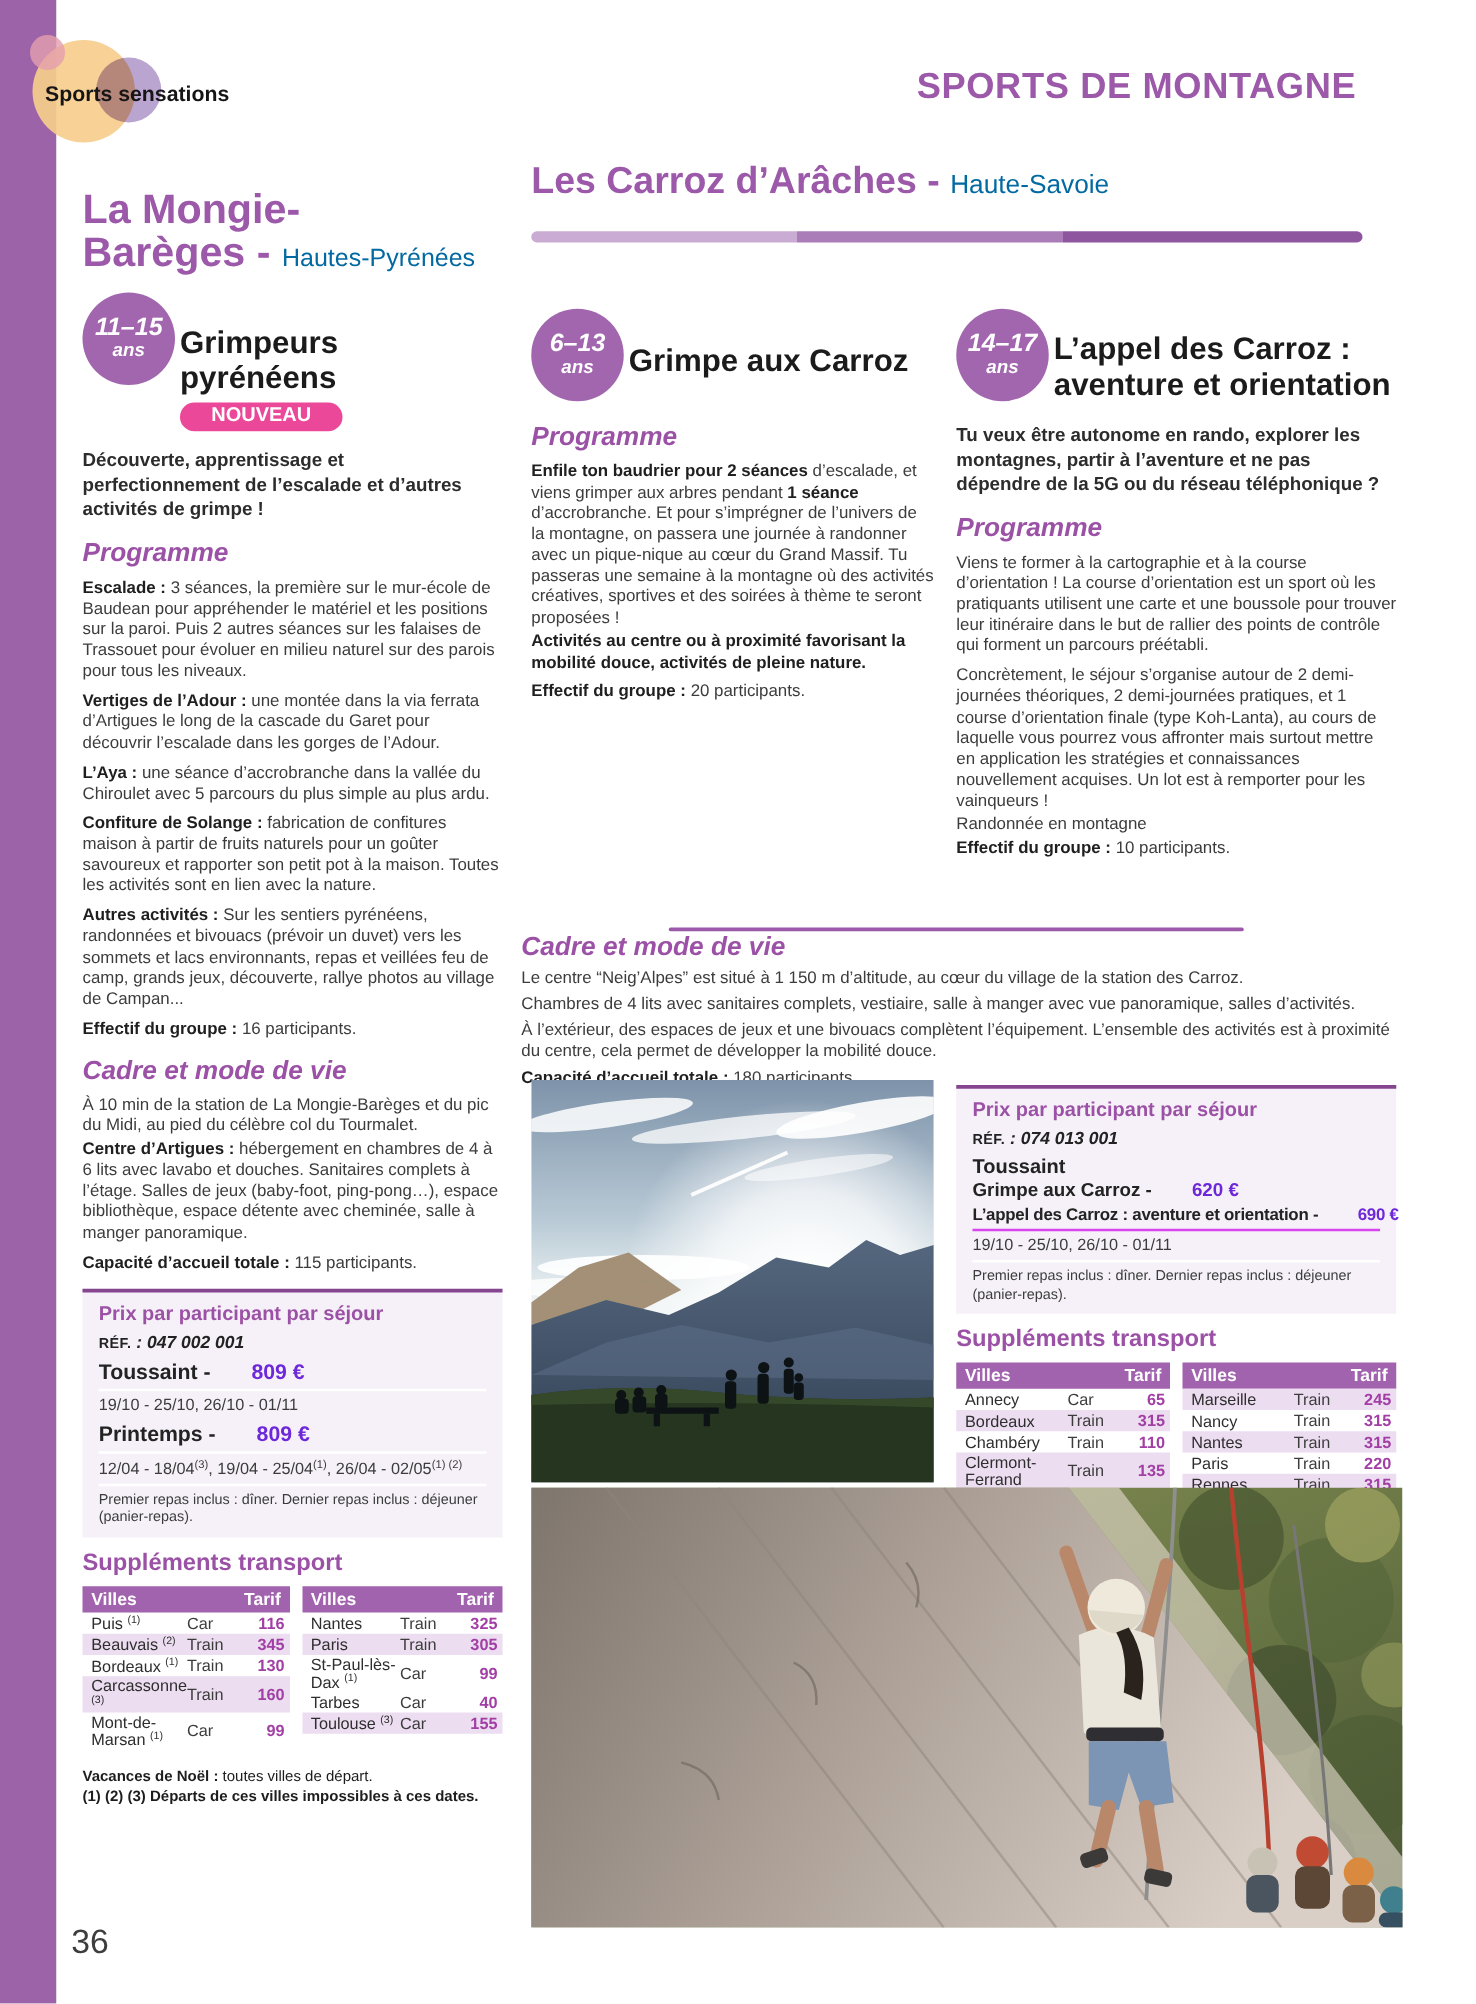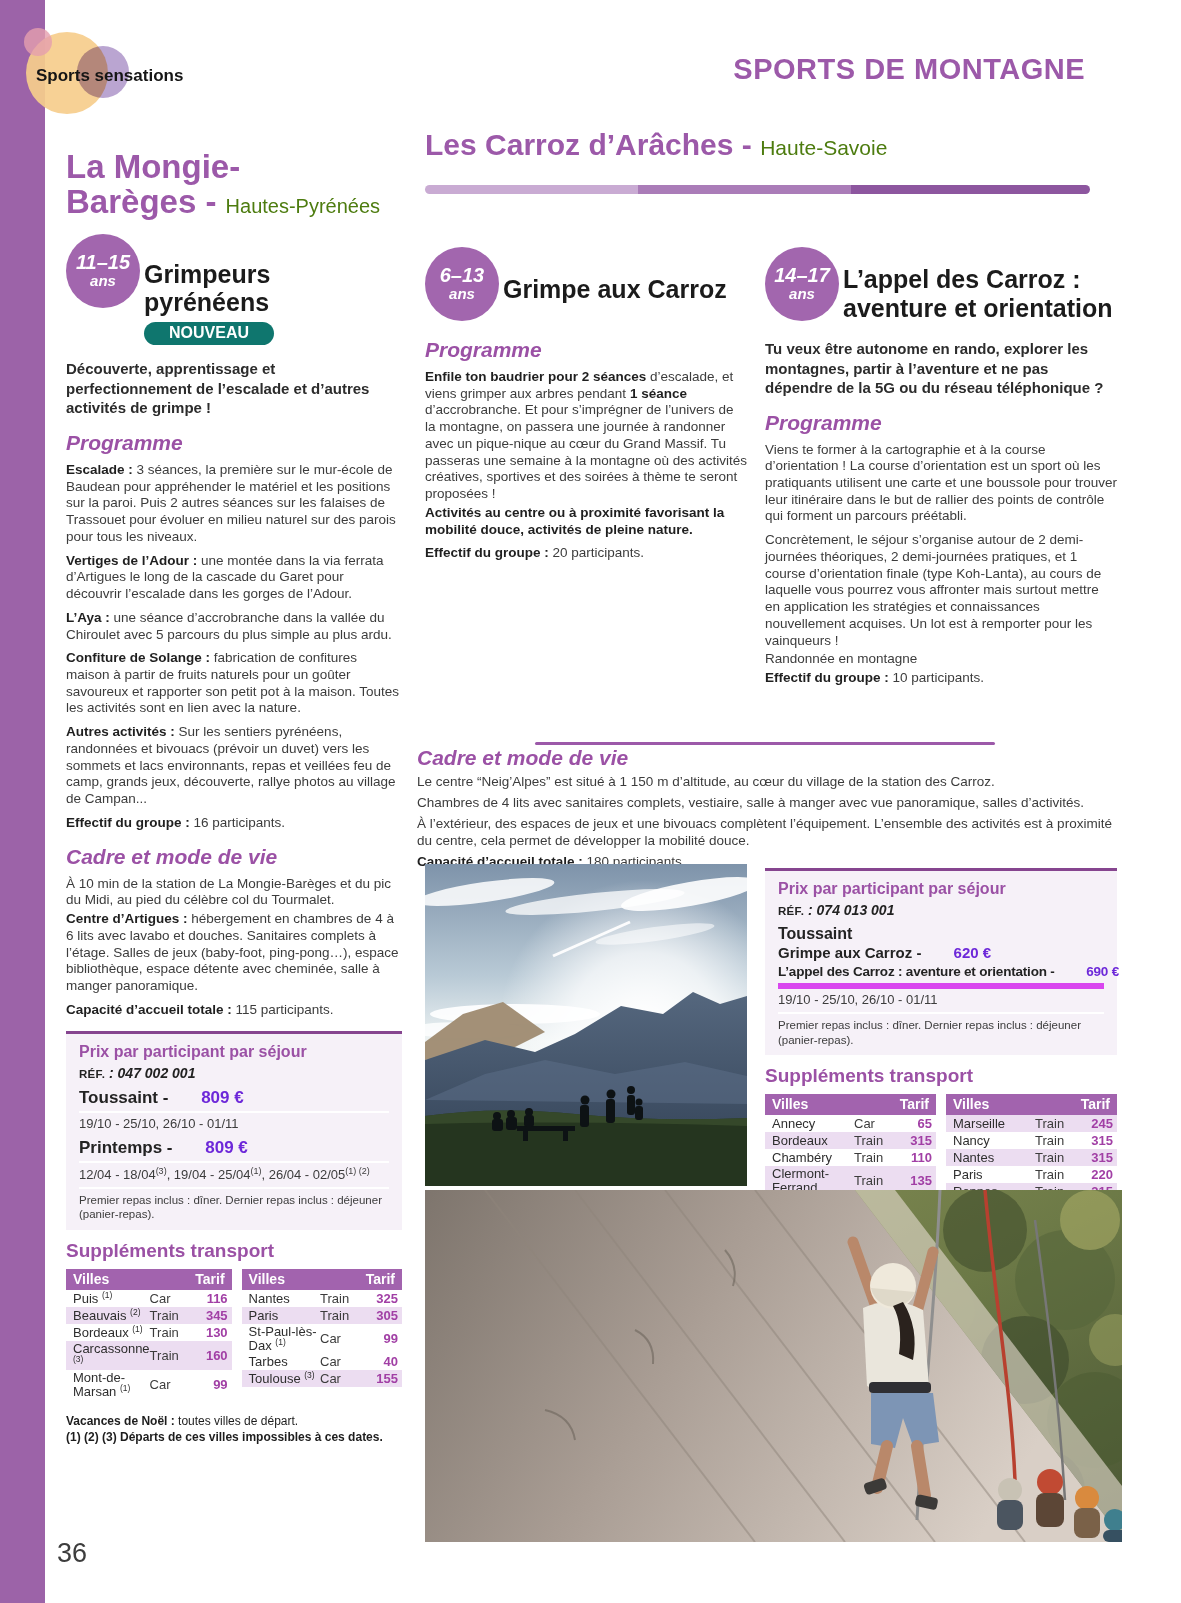--- a/index.html
+++ b/index.html
@@ -20,39 +20,39 @@
 
   .section-title { position:absolute; top:53px; left:640px; width:445px; text-align:right;
                    font-size:29px; font-weight:600; color:#9c59a9; letter-spacing:.5px; }
 
   
   .colL { position:absolute; left:66px;  top:150px; width:336px; }
   .colM { position:absolute; left:425px; top:233px; width:322px; }
   .colR { position:absolute; left:765px; top:233px; width:352px; }
 
   h1.town { font-size:33px; font-weight:700; color:#9c59a9; line-height:1.06; }
-  .region  { font-size:20px; font-weight:400; color:#4d7c0f; }
+  .region  { font-size:20px; font-weight:400; color:#0369a1; }
 
   .carroz-h { position:absolute; left:425px; top:128px; font-size:30px; font-weight:700; color:#9c59a9; }
   .carroz-h .region { font-size:21px; }
   .grad { position:absolute; left:425px; top:185px; width:665px; height:9px; border-radius:5px;
           background:linear-gradient(90deg,#c9abd3 0 32%, #aa7cb8 32% 64%, #8d569f 64% 100%); }
 
   .prog { position:relative; margin-top:14px; }
   .badge { position:absolute; left:0; top:0; width:74px; height:74px; border-radius:50%;
            background:#a266ae; color:#fff; display:flex; flex-direction:column;
            align-items:center; justify-content:center; font-style:italic; }
   .badge .r { font-size:20px; font-weight:700; line-height:1; }
   .badge .u { font-size:15px; font-weight:600; line-height:1.15; }
   .prog-title { margin-left:78px; font-size:25px; line-height:1.14; font-weight:700; color:#1b1b1b; }
   .colL .prog-title { width:245px; padding-top:26px; }
   .colM .prog-title { padding-top:28px; }
   .colR .prog-title { padding-top:18px; width:278px; }
   .prog { min-height:78px; }
-  .badge-new { display:inline-block; background:#0f766e; color:#fff; font-size:16px; font-weight:700;
+  .badge-new { display:inline-block; background:#ec4899; color:#fff; font-size:16px; font-weight:700;
                padding:2px 25px 3px; border-radius:14px; white-space:nowrap; vertical-align:2px; }
 
   .intro { margin-top:14px; font-size:15px; font-weight:600; color:#2c2c2c; line-height:1.3; }
   h2.ph  { margin-top:13px; font-size:21px; font-weight:700; color:#9b51a5;font-style:italic; }
   p.body { margin-top:7px; font-size:13.5px; line-height:1.24; color:#3c3c3c; }
   p.body b, .lead { font-weight:700; color:#1f1f1f; }
   p.tight { margin-top:2px; }
 
   
   .pricebox { margin-top:12px; background:#f6f1f8; border-top:3px solid #86458f; padding:9px 13px 8px; }
@@ -60,21 +60,21 @@
   .pb-ref { margin-top:4px; font-size:14px; color:#222; }
   .pb-ref .lbl { font-weight:700; font-size:11.5px; letter-spacing:.3px; }
   .pb-ref i { font-style:italic; font-weight:600; }
   .pb-season { margin-top:7px; font-size:17px; font-weight:700; color:#232323;
                border-bottom:2px solid #fff; padding-bottom:3px; }
   .price { color:#6d28d9;padding-left:28px; }
   .pb-dates { margin-top:3px; font-size:13px; color:#3c3c3c; }
   .pb-dates sup { font-size:9px; }
   .pb-note { margin-top:5px; border-top:2px solid #fff; padding-top:4px; font-size:11.5px;
              line-height:1.25; color:#3c3c3c; }
-  .pb-block { border-bottom:6px solid #d946ef; padding-bottom:3px; margin-top:6px; }
+  .pb-block { border-bottom:2px solid #d946ef; padding-bottom:3px; margin-top:6px; }
   .pb-line1 { font-size:16px; font-weight:700; color:#232323; line-height:1.25; }
   .pb-line2 { font-size:15px; font-weight:700; color:#232323; line-height:1.25; }
   .pb-line3 { font-size:13.5px; font-weight:700; color:#232323; line-height:1.3;
               white-space:nowrap; letter-spacing:-.2px; }
 
   
   h3.th { margin-top:10px; font-size:19px; font-weight:700; color:#9b51a5; }
   .ttables { display:flex; gap:10px; margin-top:7px; }
   .ttable { flex:1; }
   .thead { display:flex; justify-content:space-between; background:#a263ae; color:#fff;

